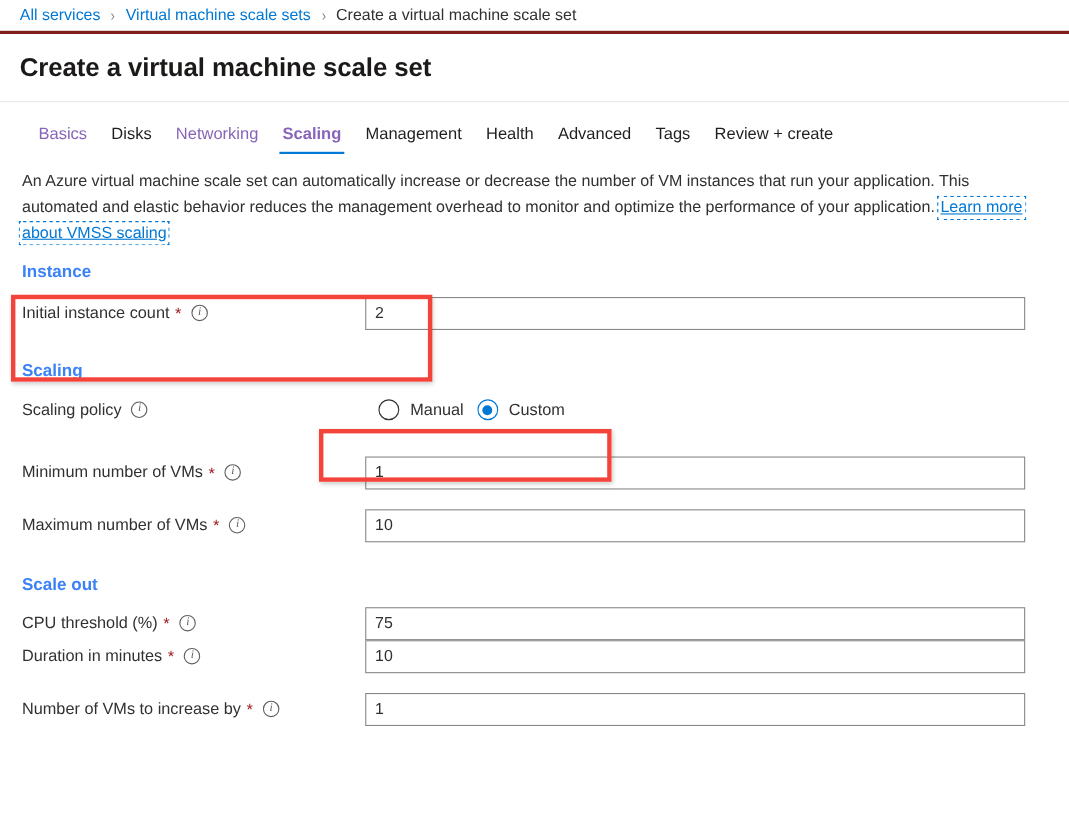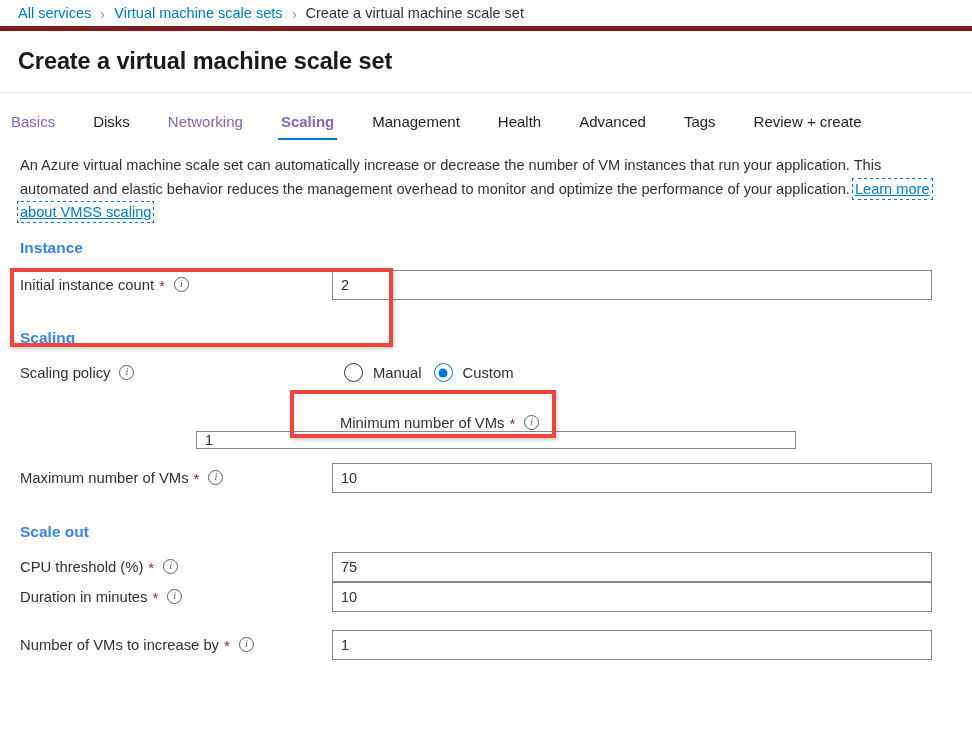--- a/index.html
+++ b/index.html
@@ -18,21 +18,21 @@
   }
 
   
   .breadcrumb {
     height: 31px;
     box-sizing: border-box;
     display: flex;
     align-items: center;
     padding-left: 18px;
     font-size: 14.5px;
-    border-bottom: 5px solid #7f1d1d;
+    border-bottom: 3px solid #7f1d1d;
     background: #ffffff;
   }
   .crumb-link {
     color: #0078d4;
     cursor: pointer;
     white-space: nowrap;
   }
   .crumb-current {
     color: #323130;
     white-space: nowrap;
@@ -60,21 +60,22 @@
     font-weight: 600;
     color: #1b1a19;
     letter-spacing: -0.1px;
   }
 
   
   .tabs {
     display: flex;
     align-items: flex-end;
     height: 47px;
-    gap: 16px;
+    padding-left: 24px;
+    gap: 0;
   }
   .tab {
     font-size: 15px;
     padding: 0 11px 8px 11px;
     cursor: pointer;
     white-space: nowrap;
     color: #201f1e;
     position: relative;
     line-height: 20px;
   }
@@ -280,21 +281,21 @@
         <span class="radio-dot"></span>
         <span>Manual</span>
       </label>
       <label class="radio-opt checked">
         <span class="radio-dot"></span>
         <span>Custom</span>
       </label>
     </div>
   </div>
 
-  <div class="row" style="margin-top:27px;flex-direction:column;">
+  <div class="row" style="margin-top:27px;">
     <span class="row-label">
       <span>Minimum number of VMs</span>
       <span class="req">*</span>
       <span class="info-icon">i</span>
     </span>
     <input class="field" type="text" value="1" style="">
   </div>
 
   <div class="row" style="margin-top:18px;">
     <span class="row-label">

